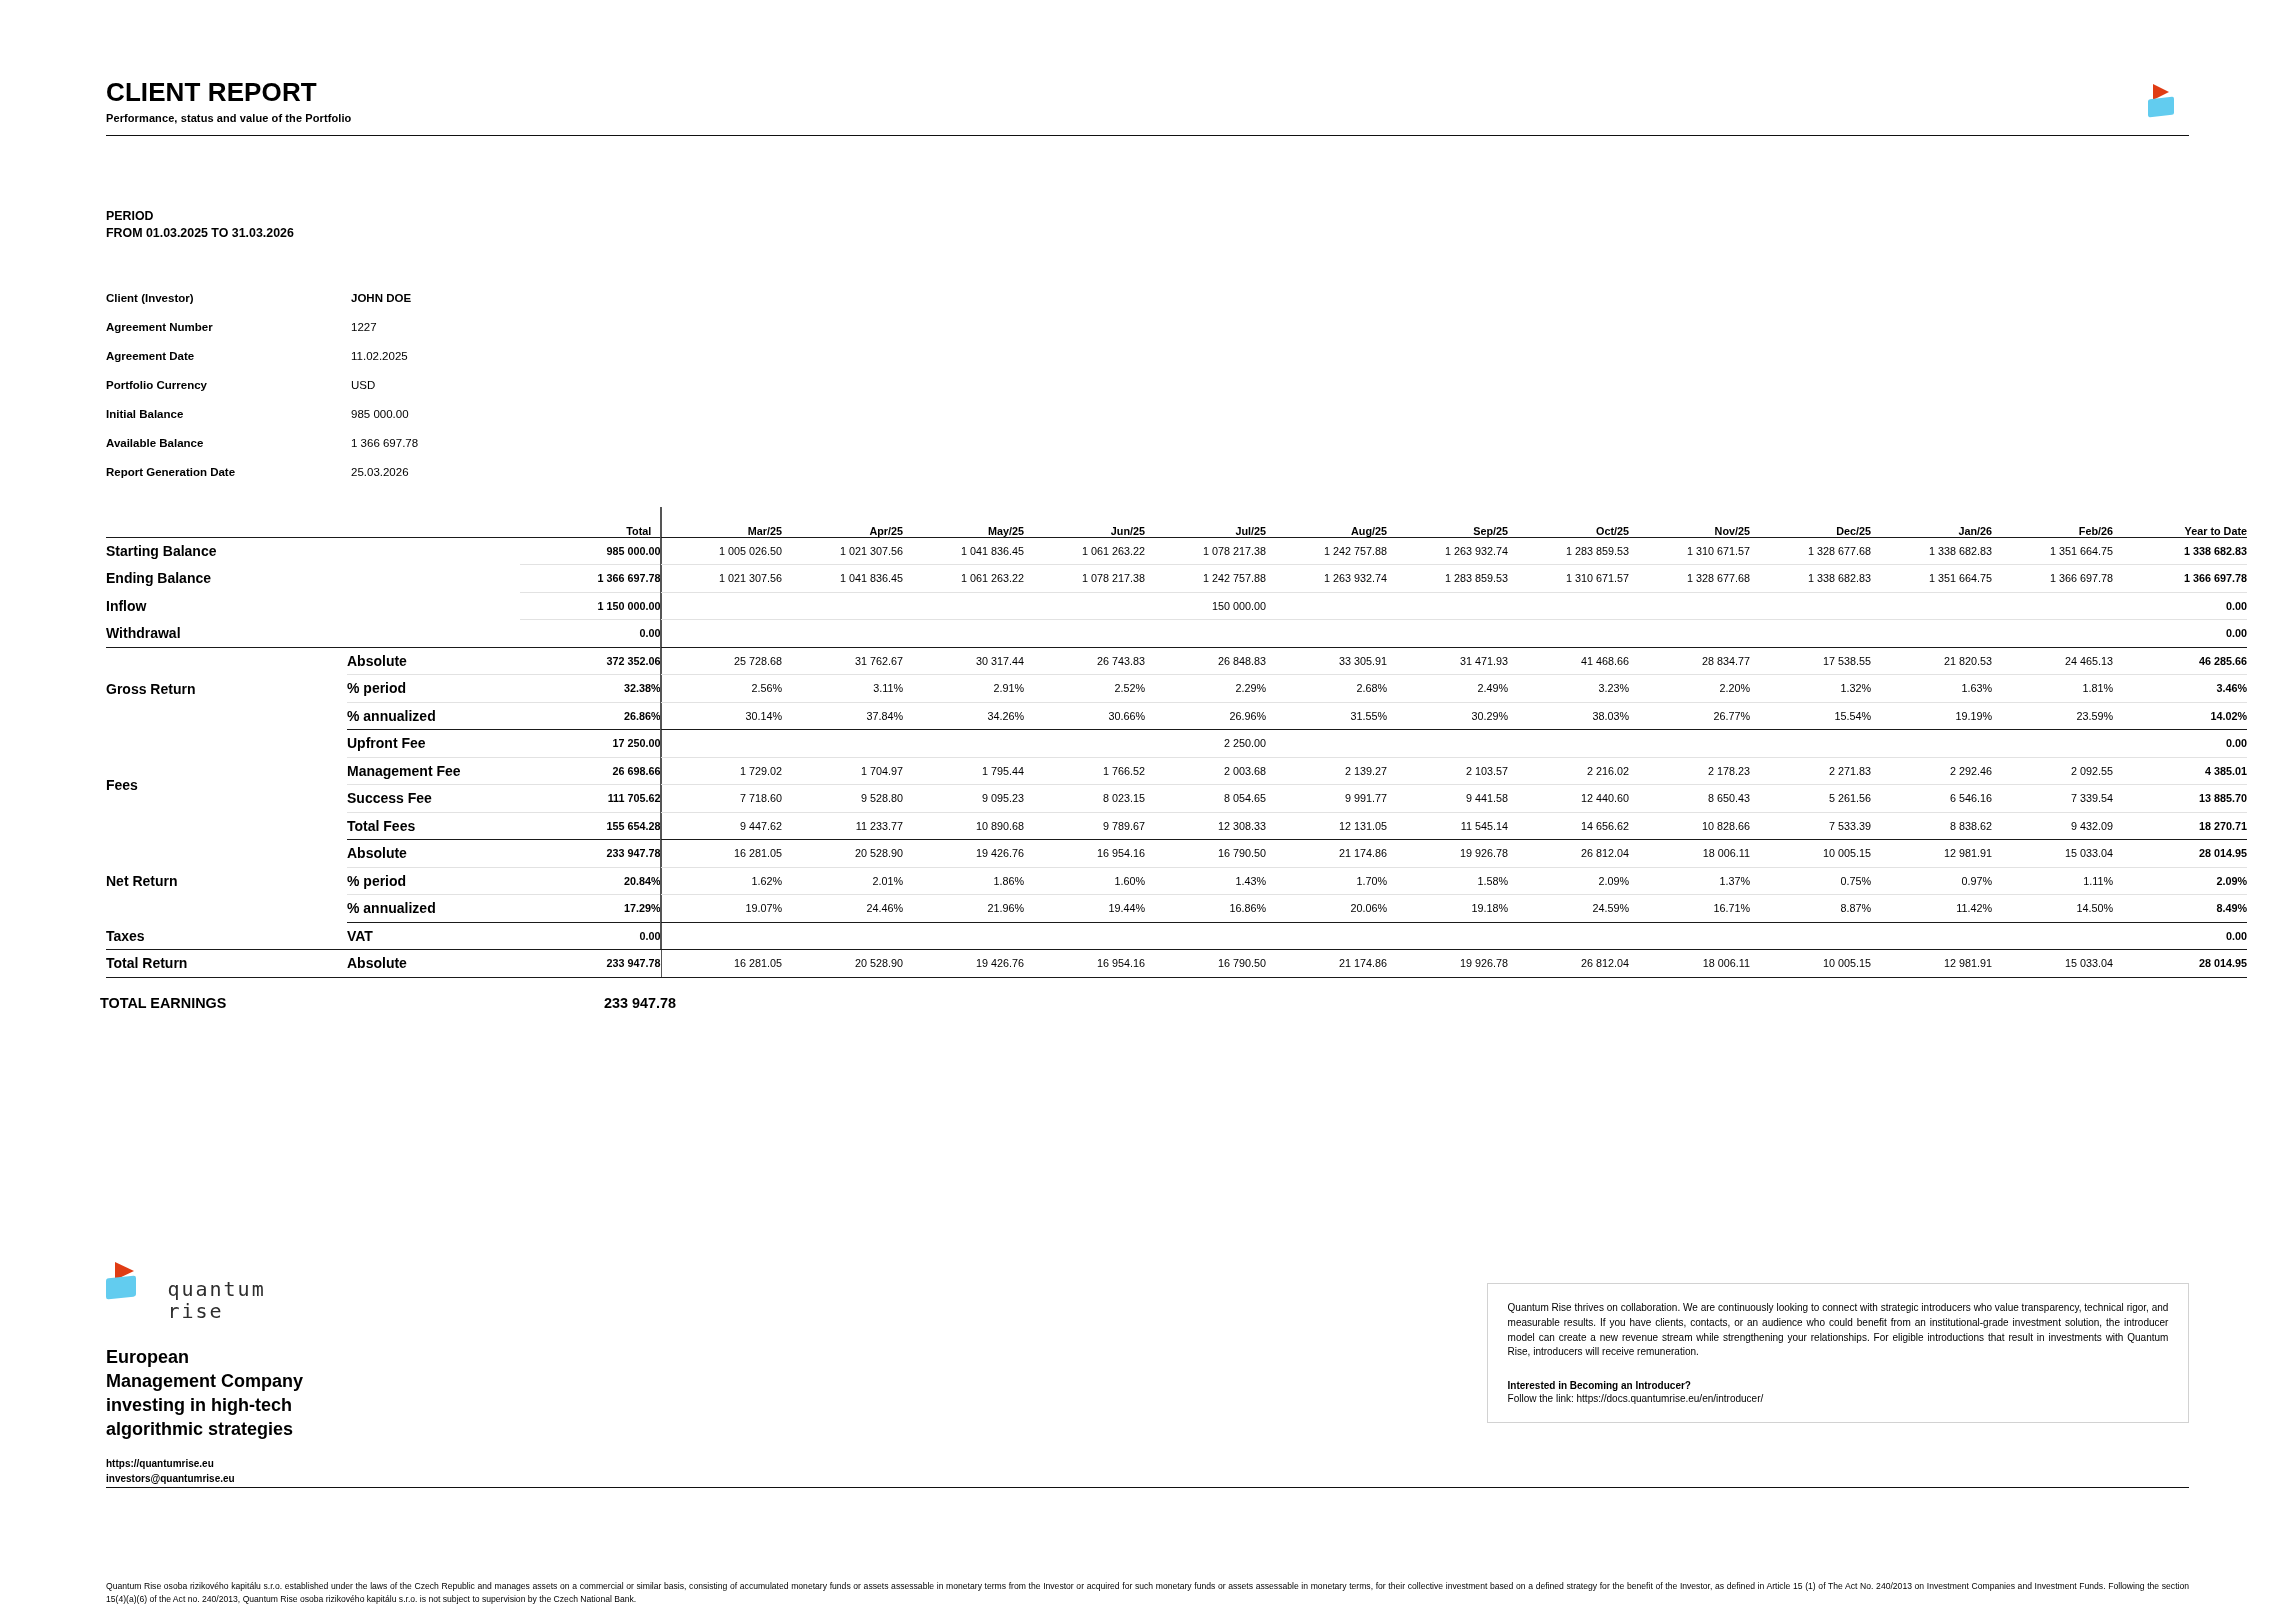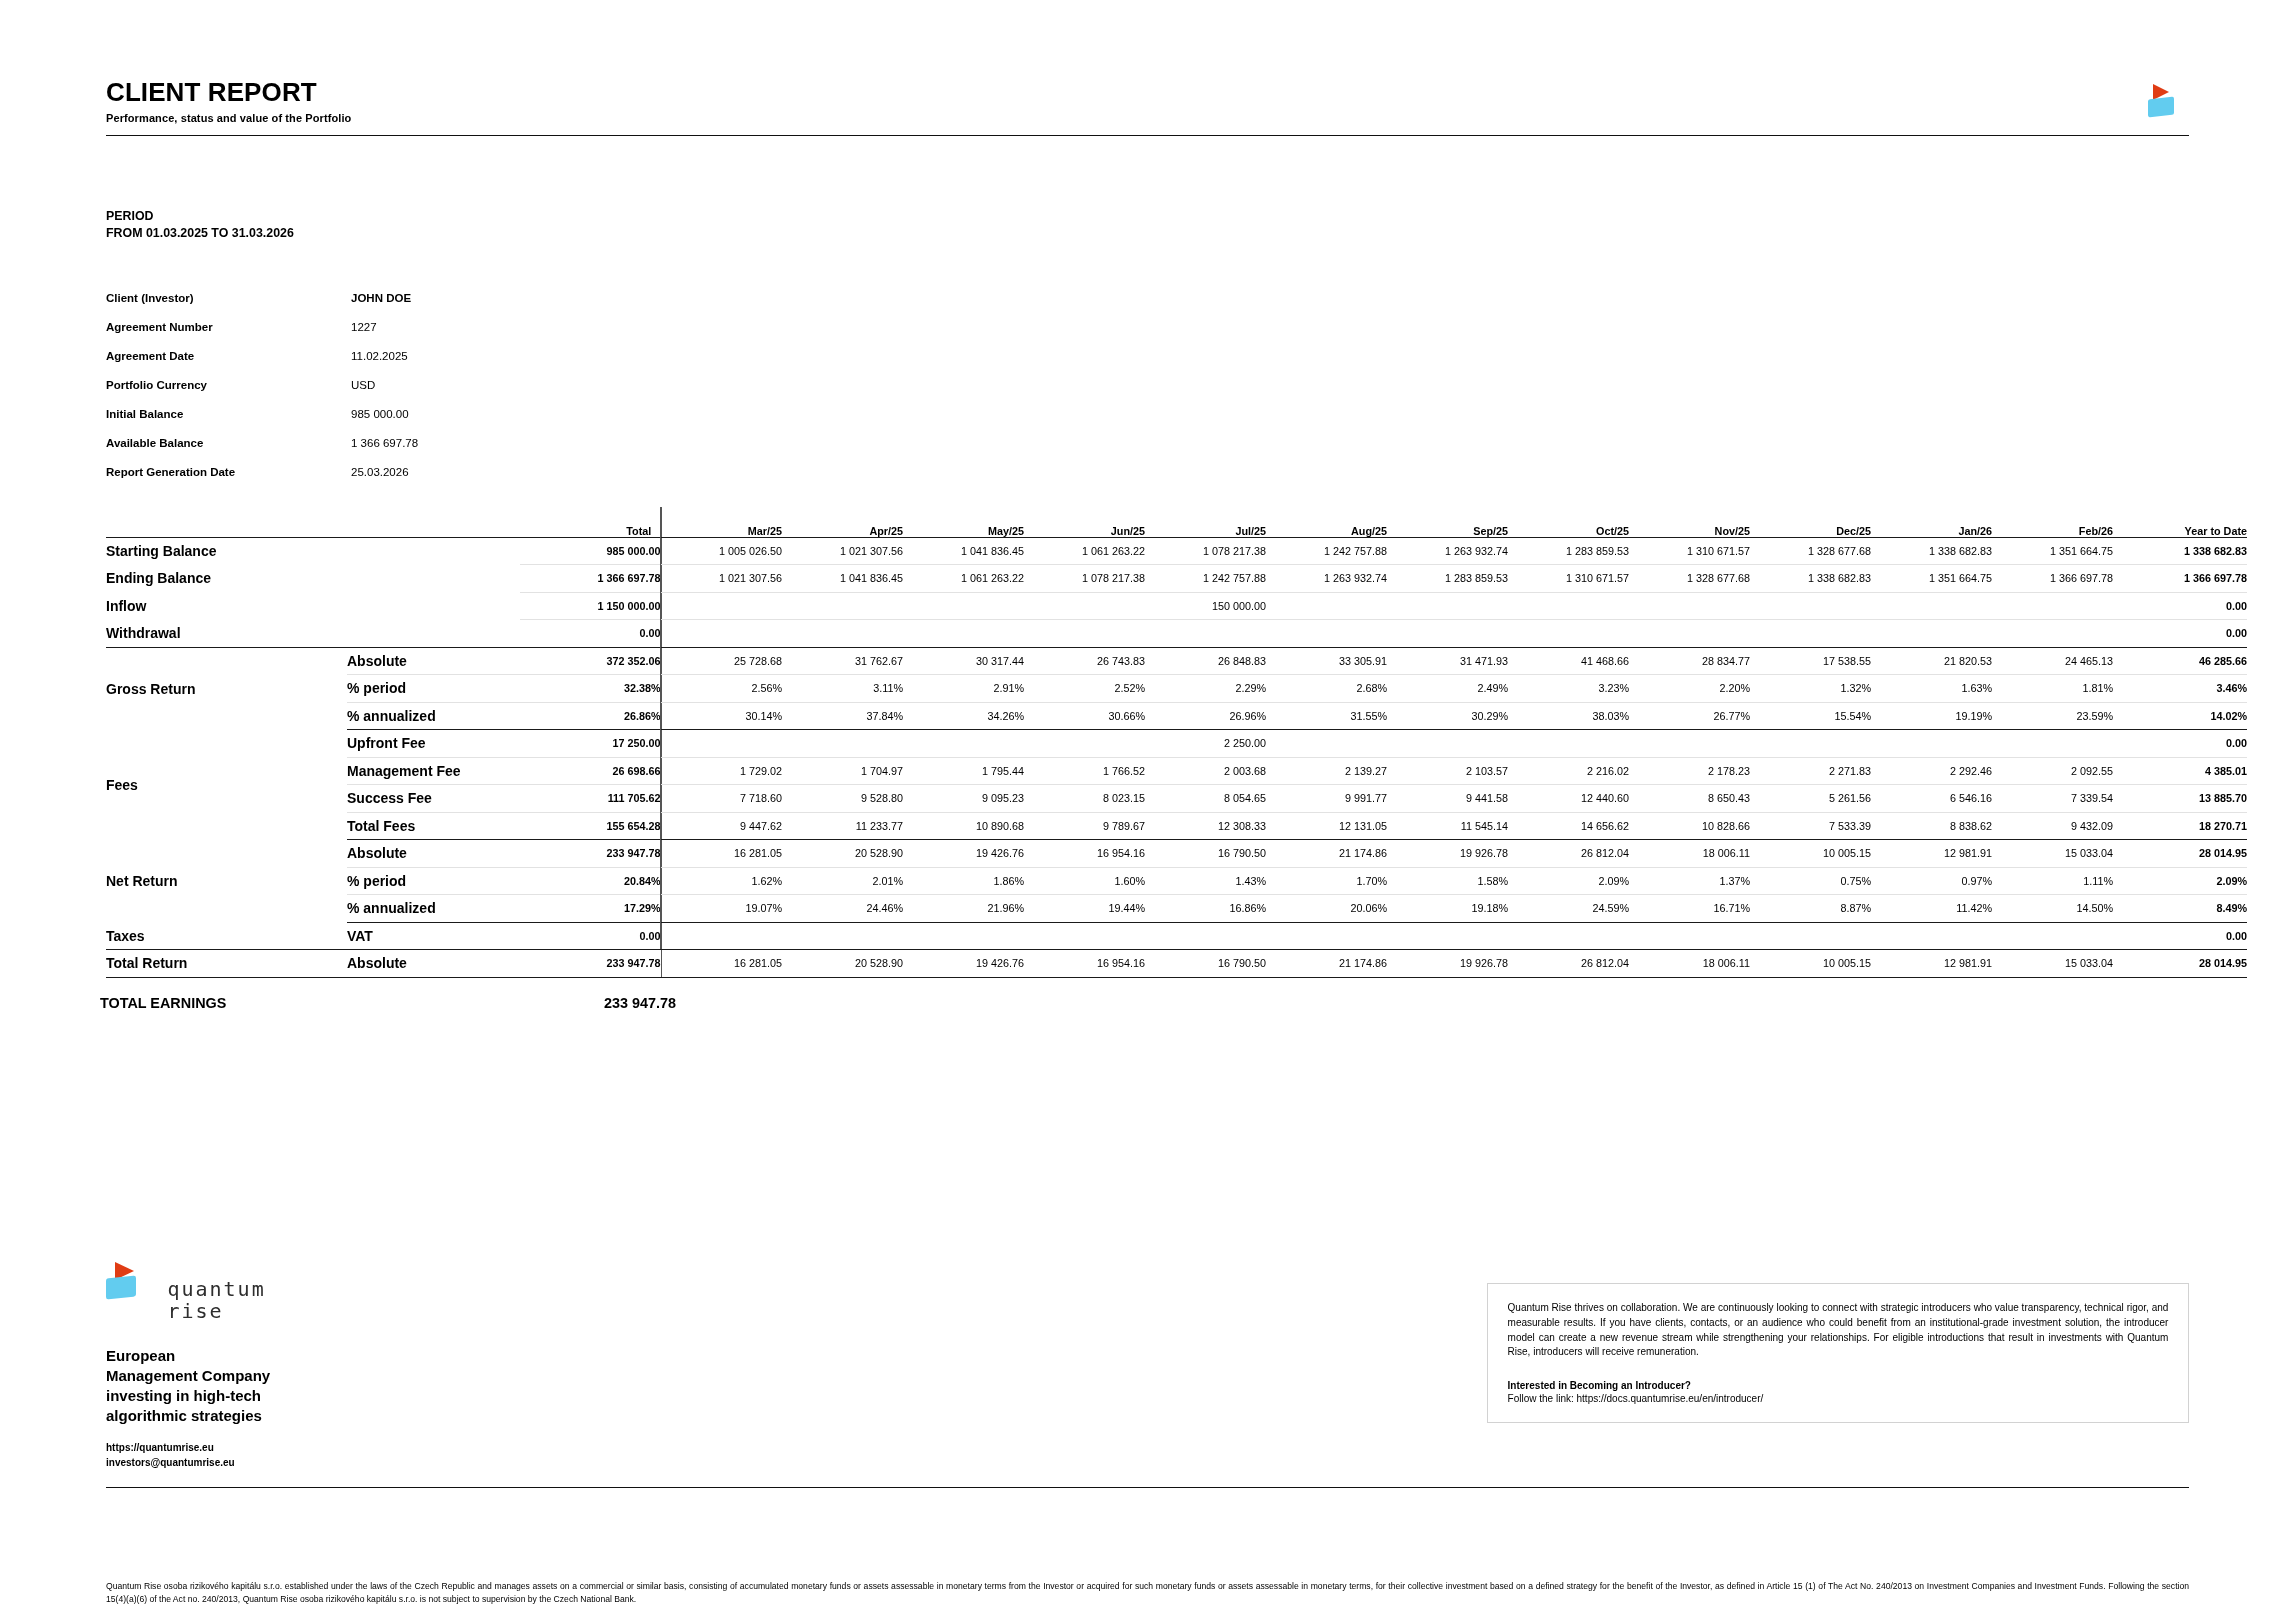--- a/index.html
+++ b/index.html
@@ -97,21 +97,21 @@
     border-left: 19px solid #e03c14;
   }
   .brand-mark .quad {
     position: absolute; left: 0px; top: 16.4px;
     width: 30px; height: 21px;
     background: #62ccef; border-radius: 2.6px;
     transform: skewY(-6deg);
   }
   .brand-text { font-family: "DejaVu Sans Mono", monospace; font-size: 20px;
                 line-height: 1.12; color: #2e2e2e; letter-spacing: 2px; margin-top: 38px; }
-  .tagline { margin-top: 23.6px; font-size: 15px; font-weight: bold; line-height: 1.32; }
+  .tagline { margin-top: 23.6px; font-size: 18px; font-weight: bold; line-height: 1.32; }
   .contacts { margin-top: 14.4px; font-size: 10px; font-weight: bold; line-height: 1.5; }
 
   .introducer {
     position: absolute; left: 1487px; top: 1283px; width: 702px;
     border: 0.9px solid #d2d2d2; padding: 17px 19.6px 18.3px 19.6px;
   }
   .introducer p.body { font-size: 10px; line-height: 1.48; text-align: justify; }
   .introducer .q { margin-top: 19.6px; font-size: 10px; font-weight: bold; }
   .introducer .link { font-size: 10px; margin-top: 2px; }
 

